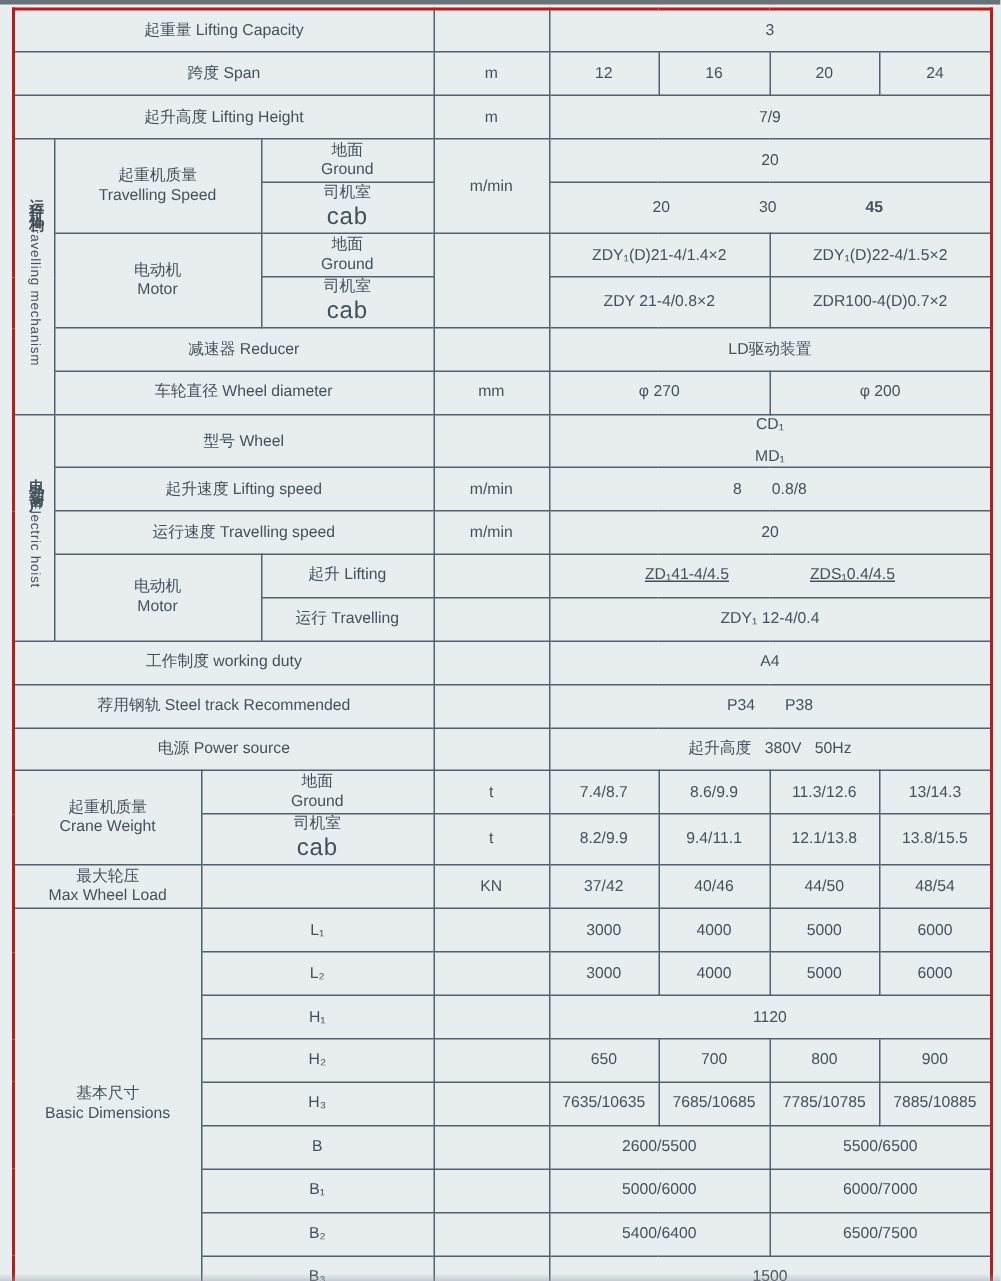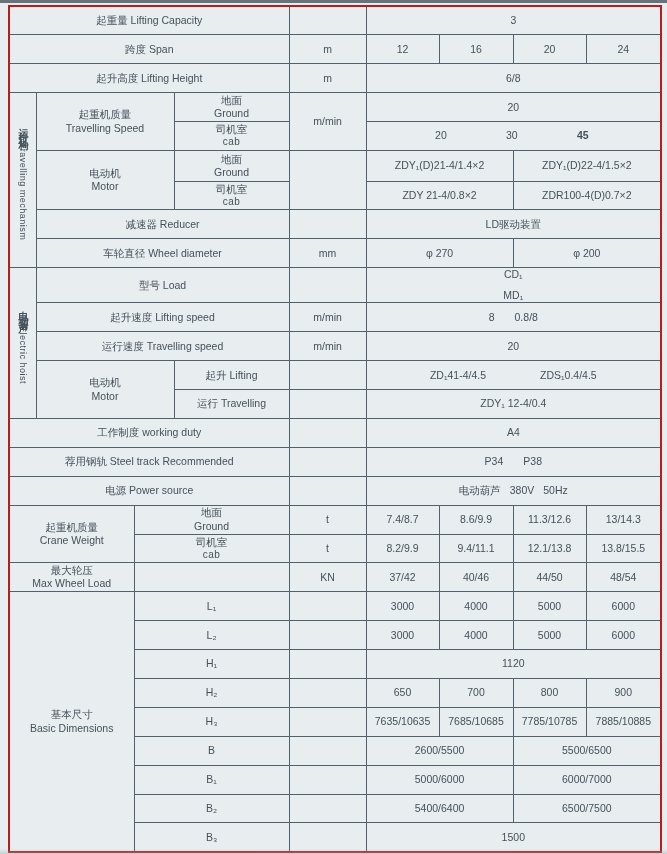--- a/index.html
+++ b/index.html
@@ -19,33 +19,33 @@
   }
   td{
     border:1px solid #52616c;
     padding:0 2px;
     text-align:center;vertical-align:middle;
     font-size:10.5px;line-height:1.25;
     overflow:hidden;white-space:nowrap;
   }
   tr{height:28.9px;}
   td.lbl{font-size:10.5px;}
-  .cab{font-size:10px;letter-spacing:.5px;}
+  .cab{font-size:16px;letter-spacing:.5px;}
   
   td.vgroup{padding:2px 0;}
   .vwrap{display:flex;flex-direction:column;align-items:center;justify-content:center;gap:7px;margin:0 auto;}
   .vwrap-6{height:170px;}
   .vwrap-5{height:140px;}
   .vzh{writing-mode:vertical-rl;text-orientation:upright;font-size:10px;letter-spacing:4px;font-weight:600;}
   .ven{writing-mode:vertical-rl;font-size:9px;letter-spacing:.5px;}
   
   .pair{display:flex;justify-content:center;align-items:center;}
   .gap-sm{gap:8px;flex-direction:column;}
   .gap-xs{gap:20px;}
-  .gap-lg{gap:54px;}
+  .gap-lg{gap:54px;text-decoration:underline;}
   .spread{position:relative;width:100%;height:27px;}
   .spread span{position:absolute;top:50%;transform:translate(-50%,-50%);}
   .sp1{left:25%;} .sp2{left:49.5%;} .sp3{left:74%;font-weight:bold;}
   .power-val{word-spacing:6px;}
 </style>
 </head>
 <body>
 
 <div class="scan-edge-top"></div>
 
@@ -74,21 +74,21 @@
     <td>m</td>
     <td>12</td>
     <td>16</td>
     <td>20</td>
     <td>24</td>
   </tr>
 
   <tr>
     <td colspan="4" class="lbl">起升高度  Lifting  Height</td>
     <td>m</td>
-    <td colspan="4">6/8</td>
+    <td colspan="4">7/9</td>
   </tr>
 
   <tr>
     <td rowspan="6" class="vgroup">
       <div class="vwrap vwrap-6">
         <span class="vzh">运行机构</span>
         <span class="ven">Travelling mechanism</span>
       </div>
     </td>
     <td colspan="2" rowspan="2" class="lbl">
@@ -153,21 +153,21 @@
     <td colspan="2">φ 200</td>
   </tr>
 
   <tr>
     <td rowspan="5" class="vgroup">
       <div class="vwrap vwrap-5">
         <span class="vzh">电动葫芦</span>
         <span class="ven">Electric hoist</span>
       </div>
     </td>
-    <td colspan="3" class="lbl">型号  Load</td>
+    <td colspan="3" class="lbl">型号  Wheel</td>
     <td></td>
     <td colspan="4">
       <div class="pair gap-sm">
         <span>CD₁</span>
         <span>MD₁</span>
       </div>
     </td>
   </tr>
 
   <tr>
@@ -221,21 +221,21 @@
       <div class="pair gap-xs">
         <span>P34</span>
         <span>P38</span>
       </div>
     </td>
   </tr>
 
   <tr>
     <td colspan="4" class="lbl">电源  Power source</td>
     <td></td>
-    <td colspan="4" class="power-val">电动葫芦 380V 50Hz</td>
+    <td colspan="4" class="power-val">起升高度 380V 50Hz</td>
   </tr>
 
   <tr>
     <td colspan="2" rowspan="2" class="lbl">
       <div>起重机质量</div>
       <div>Crane Weight</div>
     </td>
     <td colspan="2">
       <div>地面</div>
       <div>Ground</div>

